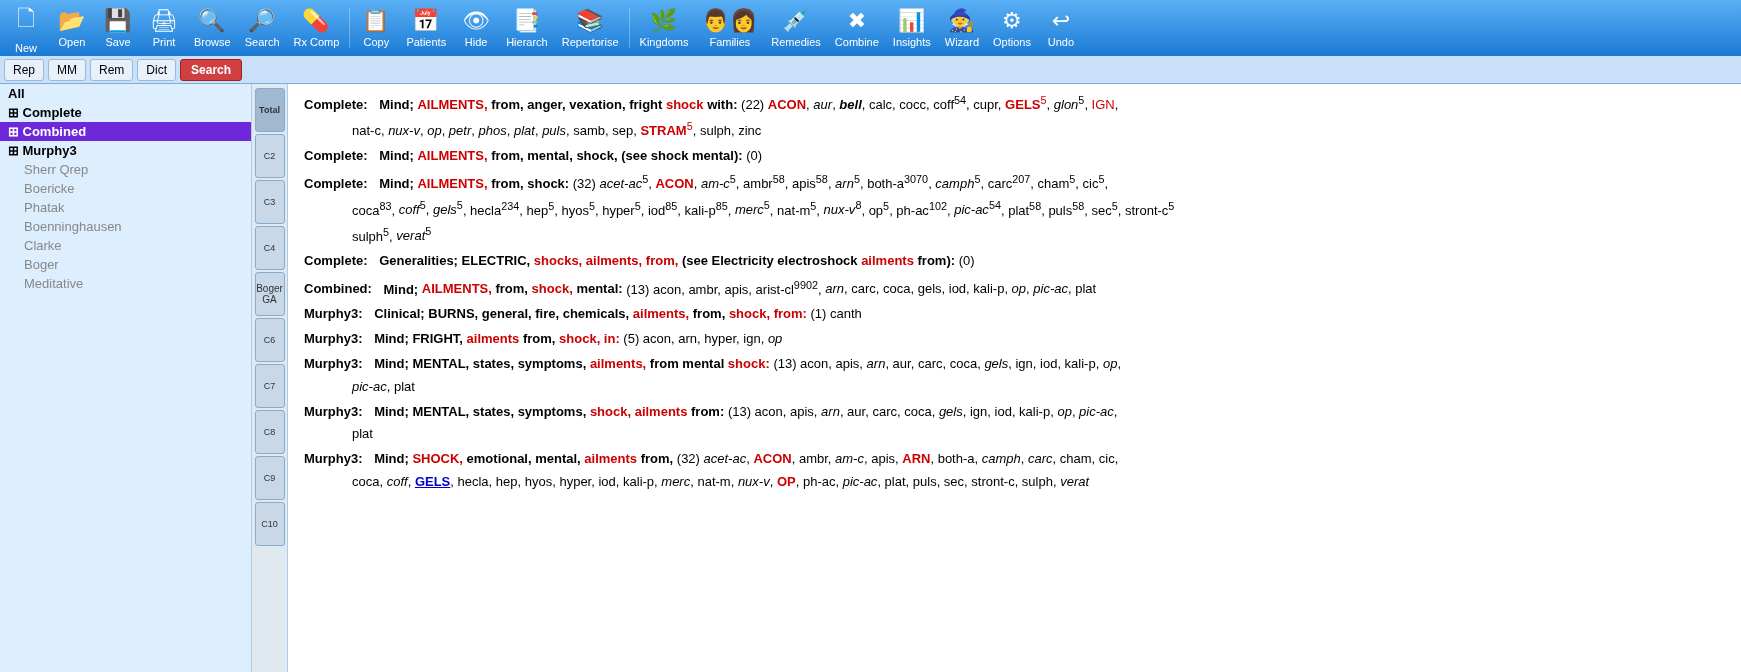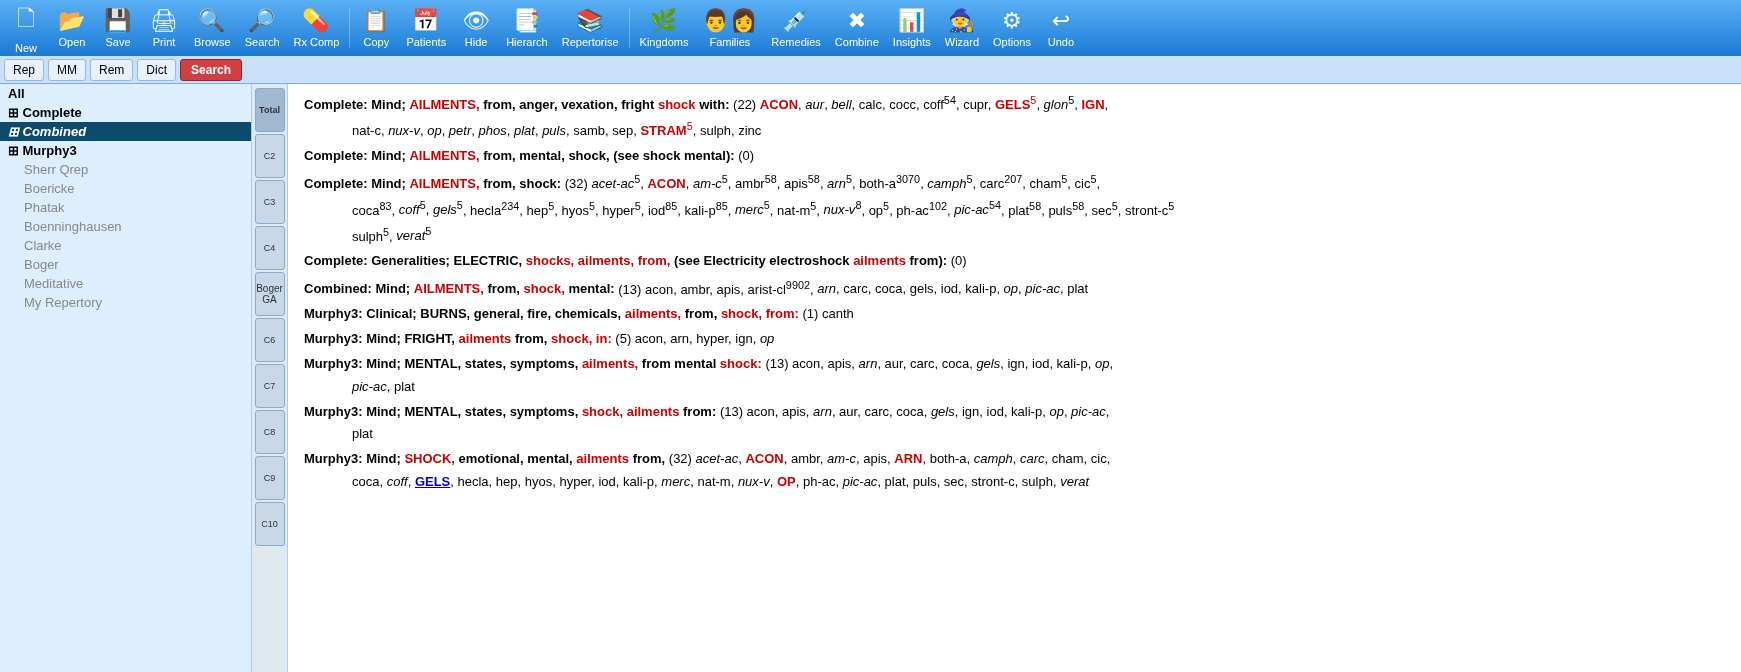--- a/index.html
+++ b/index.html
@@ -86,21 +86,21 @@
     }
     .sidebar-item {
       padding: 2px 8px 2px 16px;
       cursor: pointer;
       font-size: 13px;
       color: #000;
     }
     .sidebar-item.header { font-weight: bold; padding-left: 8px; }
     .sidebar-item.indent1 { padding-left: 24px; }
     .sidebar-item.disabled { color: #888; }
-    .sidebar-item.active-blue { background: #0c4a6e; color: #fff; font-style: italic; }
+    .sidebar-item.active-blue { background: #6d28d9; color: #fff; }
 
     
     #content-area {
       display: flex;
       flex: 1;
       overflow: hidden;
     }
     #tab-strip {
       width: 36px;
       background: #e0e8f0;
@@ -143,20 +143,21 @@
     .result-line {
       margin-bottom: 2px;
     }
     .result-line .source {
       font-weight: bold;
       color: #000;
     }
     .result-line .rubric-section {
       font-weight: bold;
       color: #000;
+      margin-left: 8px;
     }
     .result-line .ailment-red {
       color: #cc0000;
       font-weight: bold;
     }
     .result-line .bold-black {
       font-weight: bold;
       color: #000;
     }
     .indent-line {
@@ -291,23 +292,20 @@
     </div>
     <div class="sidebar-item indent1 disabled">
       <span>Clarke</span>
     </div>
     <div class="sidebar-item indent1 disabled">
       <span>Boger</span>
     </div>
     <div class="sidebar-item indent1 disabled">
       <span>Meditative</span>
     </div>
-    <div class="sidebar-item indent1 disabled">
-      <span>My Repertory</span>
-    </div>
   </div>
 
   <div id="content-area">
 
     <div id="tab-strip">
       <div class="tab-item total">
         <span>Total</span>
       </div>
       <div class="tab-item">
         <span>C2</span>
@@ -344,24 +342,24 @@
         <div class="result-line">
           <span class="source bold-black">Complete:</span>
           <span class="rubric-section bold-black"> Mind;</span>
           <span class="ailment-red"> AILMENTS, </span>
           <span class="bold-black">from, anger, vexation, fright </span>
           <span class="ailment-red">shock </span>
           <span class="bold-black">with: </span>
           <span>(22) </span>
           <span style="color:#cc0000;font-weight:bold;">ACON</span><span>, </span>
           <span style="font-style:italic;">aur</span><span>, </span>
-          <span style="font-style:italic;">bell</span><span>, calc, cocc, coff<sup>54</sup>, cupr, </span>
+          <span style="font-style:italic;font-weight:bold;">bell</span><span>, calc, cocc, coff<sup>54</sup>, cupr, </span>
           <span style="color:#cc0000;font-weight:bold;">GELS</span><sup style="color:#cc0000;">5</sup><span>, </span>
           <span style="font-style:italic;">glon</span><sup>5</sup><span>, </span>
-          <span style="color:#cc0000;font-weight:bold;">IGN</span><span>,</span>
+          <span style="color:#cc0000;font-weight:normal;">IGN</span><span>,</span>
         </div>
         <div class="result-line indent-line">
           <span>nat-c, </span>
           <span style="font-style:italic;">nux-v</span><span>, </span>
           <span style="font-style:italic;">op</span><span>, </span>
           <span style="font-style:italic;">petr</span><span>, </span>
           <span style="font-style:italic;">phos</span><span>, </span>
           <span style="font-style:italic;">plat</span><span>, </span>
           <span style="font-style:italic;">puls</span><span>, samb, sep, </span>
           <span style="color:#cc0000;font-weight:bold;text-align:center;">STRAM</span><sup style="color:#cc0000;">5</sup><span>, sulph, zinc</span>

